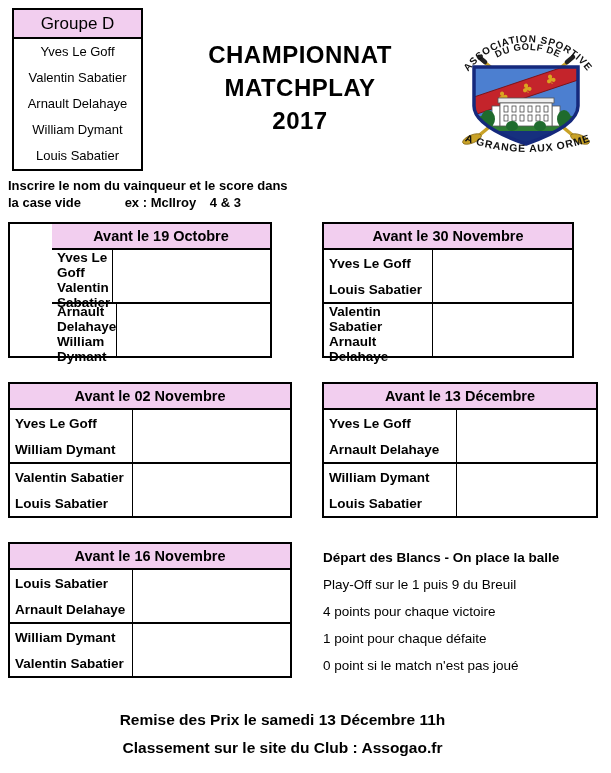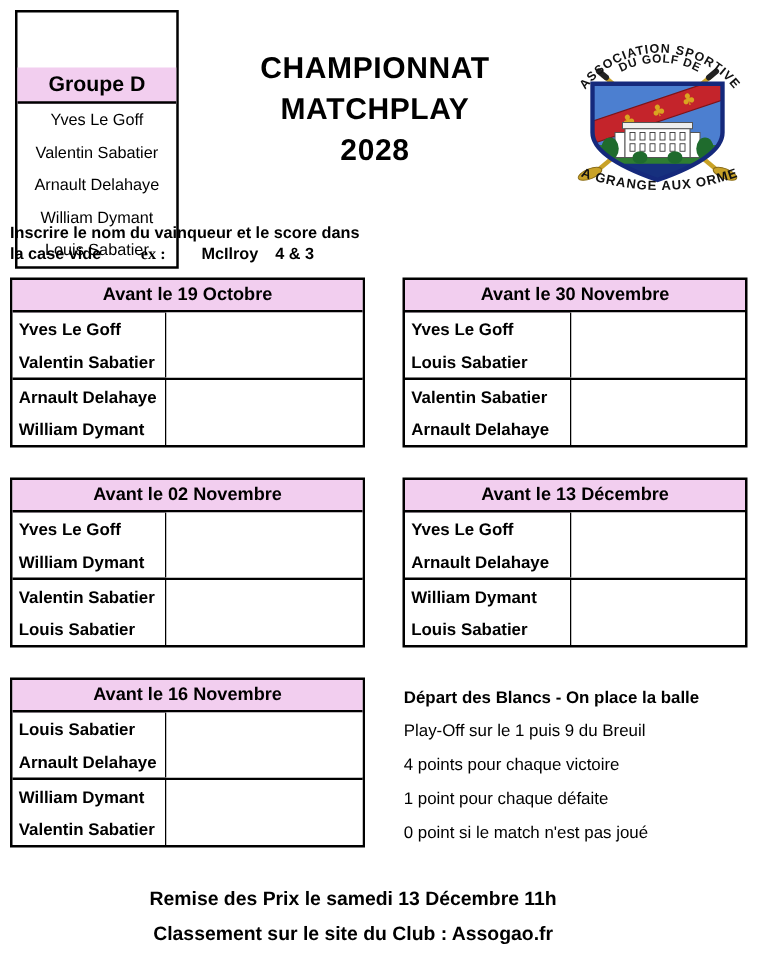--- a/index.html
+++ b/index.html
@@ -11,50 +11,50 @@
   .page { position: relative; width: 611px; height: 773px; background: #fff; overflow: hidden; }
 
   
   .group-box {
     position: absolute; left: 12px; top: 8px; width: 131px;
     border: 2px solid #000; box-sizing: border-box; background: #fff;
   }
   .group-header {
     height: 27px; line-height: 27px; text-align: center;
     background: #F2CEEF; border-bottom: 2px solid #000;
-    font-weight: bold; font-size: 17px; margin-top: 44px;
+    font-weight: normal; font-size: 17px;
   }
   .group-player { height: 26px; line-height: 26px; text-align: center; font-size: 13px; }
 
   
   .main-title {
     position: absolute; left: 155px; top: 38px; width: 290px;
     text-align: center; font-weight: bold; font-size: 24px; line-height: 33px;
     letter-spacing: 0.5px;
   }
 
   
   .logo { position: absolute; left: 448px; top: 12px; width: 160px; height: 158px; }
 
   
   .instructions {
     position: absolute; left: 8px; top: 177px; width: 330px;
     font-weight: bold; font-size: 13px; line-height: 17px;
   }
   .instr-line2 span { display: inline-block; text-align: center; }
-  .i-ex { margin-left: 28px; font-family: Liberation Serif, serif; }
-  .i-name { margin-left: 25px; }
+  .i-ex { margin-left: 40px; }
+  .i-name { }
   .i-score { margin-left: 10px; }
 
   
   .round-table {
     position: absolute; border: 2px solid #000; box-sizing: border-box; background: #fff;
   }
-  .pos-t1 { left: 8px;   top: 222px; width: 284px; }
-  .pos-t2 { left: 322px; top: 222px; width: 276px; }
+  .pos-t1 { left: 8px;   top: 222px; width: 264px; padding-left: 42px; }
+  .pos-t2 { left: 322px; top: 222px; width: 252px; }
   .pos-t3 { left: 8px;   top: 382px; width: 284px; }
   .pos-t4 { left: 322px; top: 382px; width: 276px; }
   .pos-t5 { left: 8px;   top: 542px; width: 284px; }
   .round-header {
     height: 24px; line-height: 24px; text-align: center;
     background: #F2CEEF; border-bottom: 2px solid #000;
     font-weight: bold; font-size: 14.5px;
   }
   .match-block { display: flex; height: 52px; border-bottom: 2px solid #000; }
   .match-block:last-child { border-bottom: none; }
@@ -88,21 +88,21 @@
     <div class="group-player">Yves Le Goff</div>
     <div class="group-player">Valentin Sabatier</div>
     <div class="group-player">Arnault Delahaye</div>
     <div class="group-player">William Dymant</div>
     <div class="group-player">Louis Sabatier</div>
   </div>
 
   <div class="main-title">
     <div>CHAMPIONNAT</div>
     <div>MATCHPLAY</div>
-    <div>2028</div>
+    <div>2017</div>
   </div>
 
   <div class="logo">
     <svg width="160" height="158" viewBox="0 0 160 158" xmlns="http://www.w3.org/2000/svg">
       <defs>
         <path id="arcTop" d="M 16,66 A 75,75 0 0 1 144,66" fill="none"></path>
         <path id="arcMid" d="M 42,50 A 66,66 0 0 1 118,50" fill="none"></path>
         <path id="arcBottom" d="M 14,128 A 187,187 0 0 0 146,128" fill="none"></path>
         <clipPath id="shieldClip">
           <path d="M 26,55 L 130,55 L 130,94 Q 130,114 78,132 Q 26,114 26,94 Z"></path>

